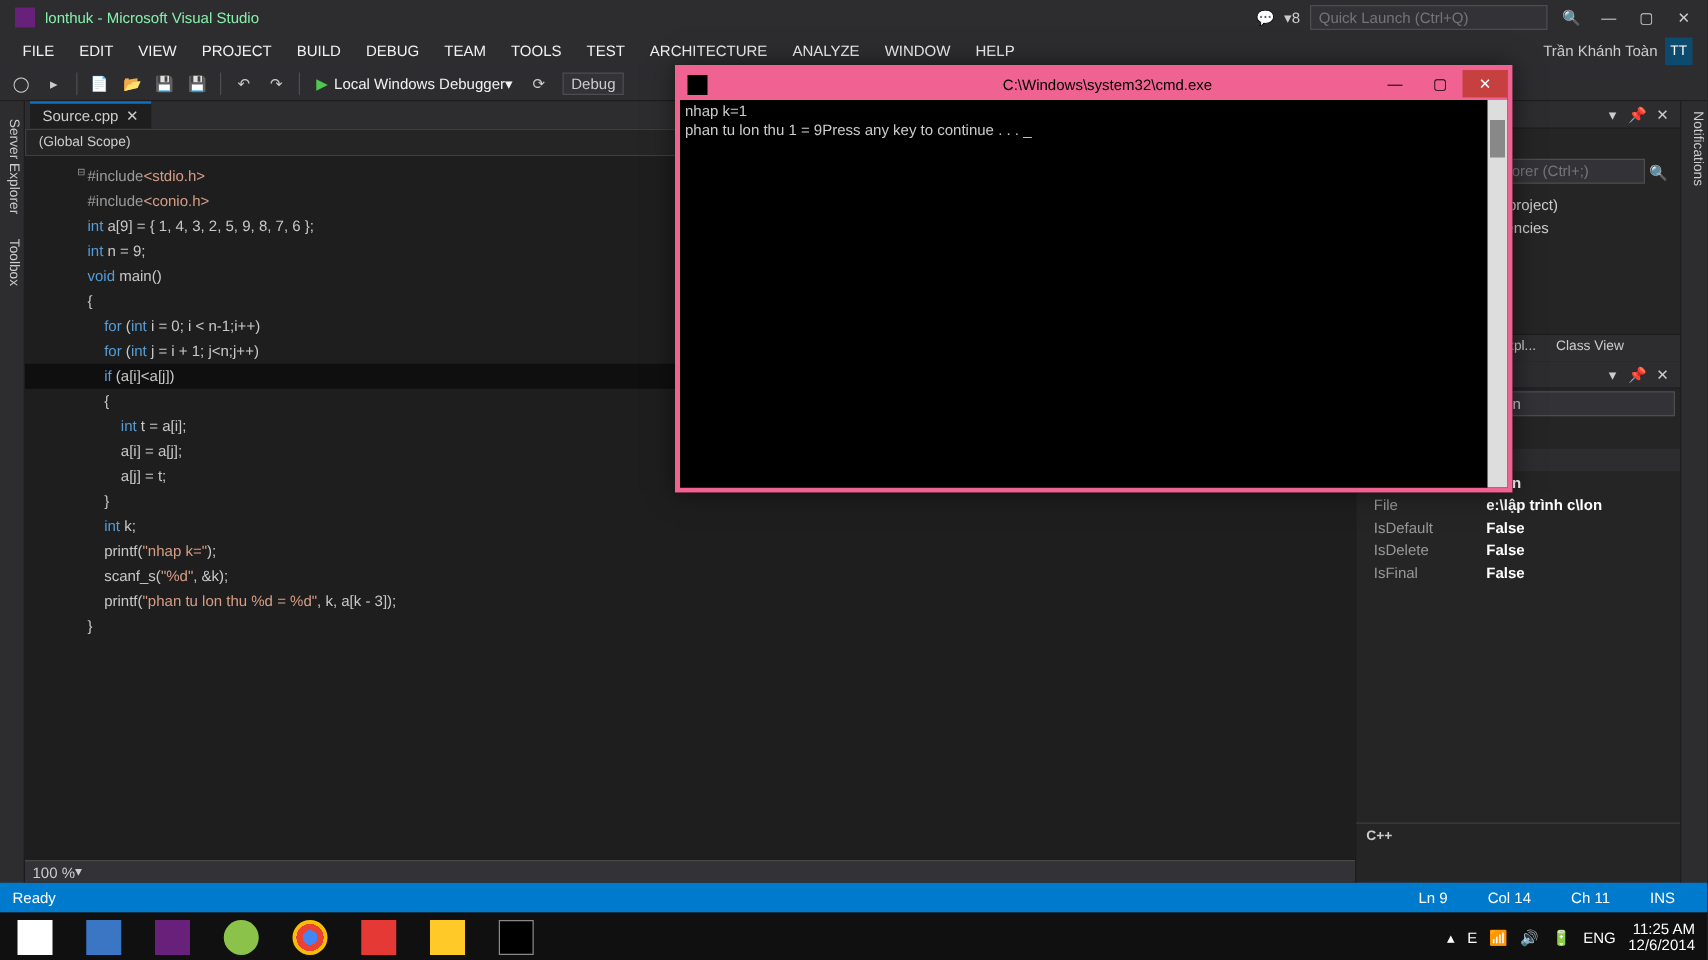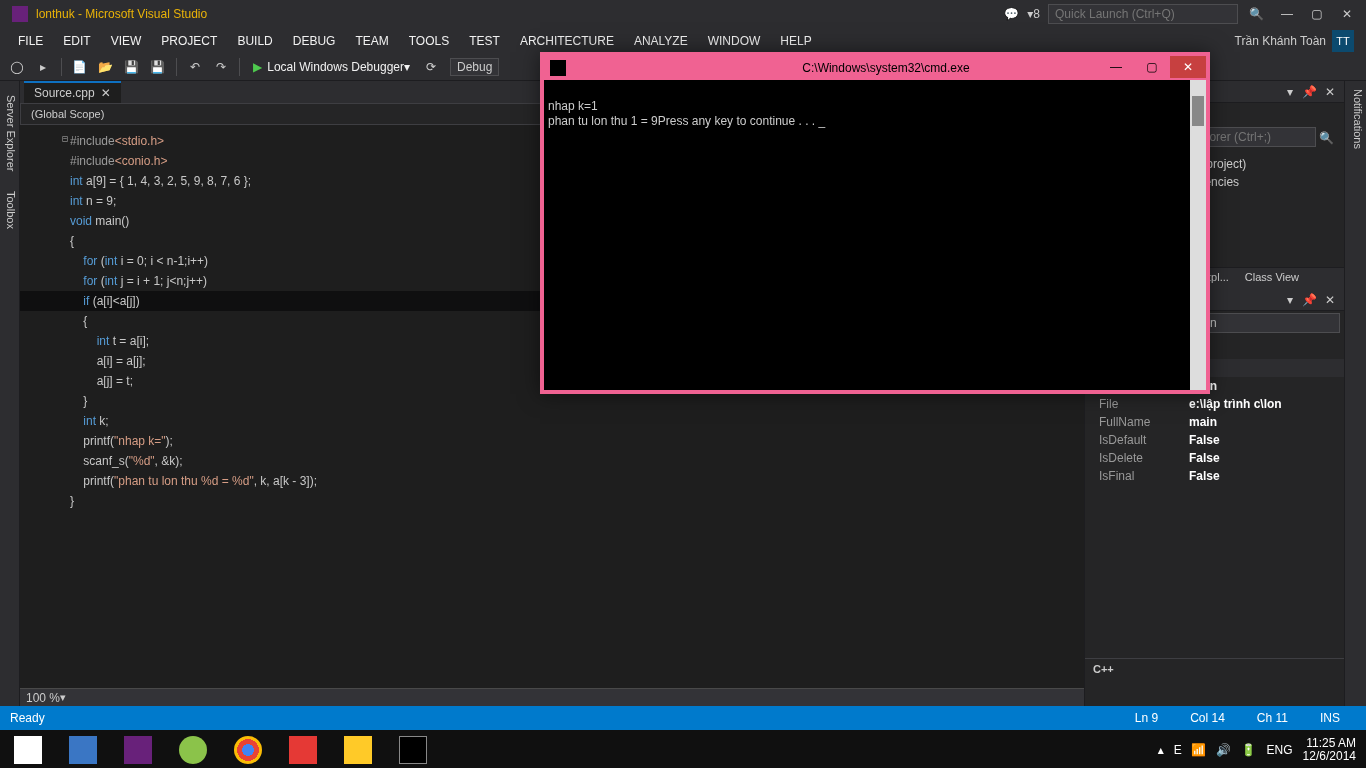--- a/index.html
+++ b/index.html
@@ -1,19 +1,19 @@
 <!DOCTYPE html>
 <html><head>
 <meta charset="utf-8">
 <style>
 *{margin:0;padding:0;box-sizing:border-box;font-family:"Segoe UI",sans-serif;font-size:12px}
 body{width:1366px;height:768px;background:#2d2d30;color:#f1f1f1;overflow:hidden;position:relative}
 .titlebar{height:28px;background:#2d2d30;display:flex;align-items:center;padding:0 4px}
 .titlebar .vs-logo{width:16px;height:16px;margin:0 8px;background:#68217a;display:inline-block}
-.titlebar .title{color:#eab308;font-size:12px}
+.titlebar .title{color:#86efac;font-size:12px}
 .titlebar .spacer{flex:1}
 .titlebar .ticon{width:30px;height:28px;display:flex;align-items:center;justify-content:center;color:#ccc;cursor:pointer}
 .titlebar .feedback{display:flex;align-items:center;color:#ccc;margin-right:8px}
 .quicklaunch{background:#333337;border:1px solid #4d4d50;width:190px;height:20px;padding:0 6px;color:#d946ef;margin-right:4px}
 .winbtns{display:flex}
 .winbtn{width:30px;height:28px;display:flex;align-items:center;justify-content:center;color:#ccc;cursor:pointer}
 .menubar{height:25px;background:#2d2d30;display:flex;align-items:center;padding:0 8px}
 .menubar .mitem{padding:3px 10px;color:#f1f1f1;font-size:12px;cursor:pointer}
 .menubar .user{color:#ccc;margin-left:auto;margin-right:6px}
 .userbox{width:22px;height:22px;background:#0c4a6e;color:#fff;display:flex;align-items:center;justify-content:center;font-size:11px;margin-right:4px}
@@ -69,21 +69,21 @@
 .tbitem.active::after{content:"";position:absolute;bottom:0;left:4px;right:4px;height:2px;background:#76b9ed}
 .tray{margin-left:auto;display:flex;align-items:center;padding:0 10px;gap:10px;color:#fff;font-size:11px}
 .clock{text-align:right;line-height:13px;font-size:11px}
 .cmdwin{position:absolute;left:540px;top:52px;width:670px;height:342px;border:4px solid #f06292;background:#000;box-shadow:0 0 20px rgba(0,0,0,.5)}
 .cmdtitle{height:24px;background:#f06292;display:flex;align-items:center;color:#000;padding:0 6px}
 .cmdtitle .ci{width:16px;height:16px;background:#000;margin-right:6px}
 .cmdtitle .ct{flex:1;text-align:center;font-size:12px;color:#000}
 .cmdbtns{display:flex;position:absolute;right:0;top:0}
 .cmdb{width:36px;height:22px;display:flex;align-items:center;justify-content:center;color:#000;cursor:pointer}
 .cmdb.close{background:#c74040;color:#fff}
-.cmdbody{height:calc(100% - 24px);background:#000;color:#ccc;font-family:"Lucida Console",monospace;font-size:13px;padding:18px 4px;white-space:pre;position:relative}
+.cmdbody{height:calc(100% - 24px);background:#000;color:#ccc;font-family:"Lucida Console",monospace;font-size:13px;padding:2px 4px;white-space:pre;position:relative}
 .cmdscroll{position:absolute;right:0;top:0;bottom:0;width:16px;background:#ddd}
 .cmdscroll .thumb{background:#888;height:30px;margin:16px 2px 0}
 </style>
 </head>
 <body>
 
 <div class="titlebar">
   <span class="vs-logo"></span>
   <span class="title">lonthuk - Microsoft Visual Studio</span>
   <span class="spacer"></span>
@@ -219,24 +219,20 @@
       <div class="propcat">⊟ <span>C++</span></div>
       <div class="proprow">
           <span class="pn">(Name)</span>
           <span class="pv">main</span>
         </div>
       <div class="proprow">
           <span class="pn">File</span>
           <span class="pv">e:\lập trình c\lon</span>
         </div>
       <div class="proprow">
-          <span class="pn">FullName</span>
-          <span class="pv">main</span>
-        </div>
-      <div class="proprow">
           <span class="pn">IsDefault</span>
           <span class="pv">False</span>
         </div>
       <div class="proprow">
           <span class="pn">IsDelete</span>
           <span class="pv">False</span>
         </div>
       <div class="proprow">
           <span class="pn">IsFinal</span>
           <span class="pv">False</span>

